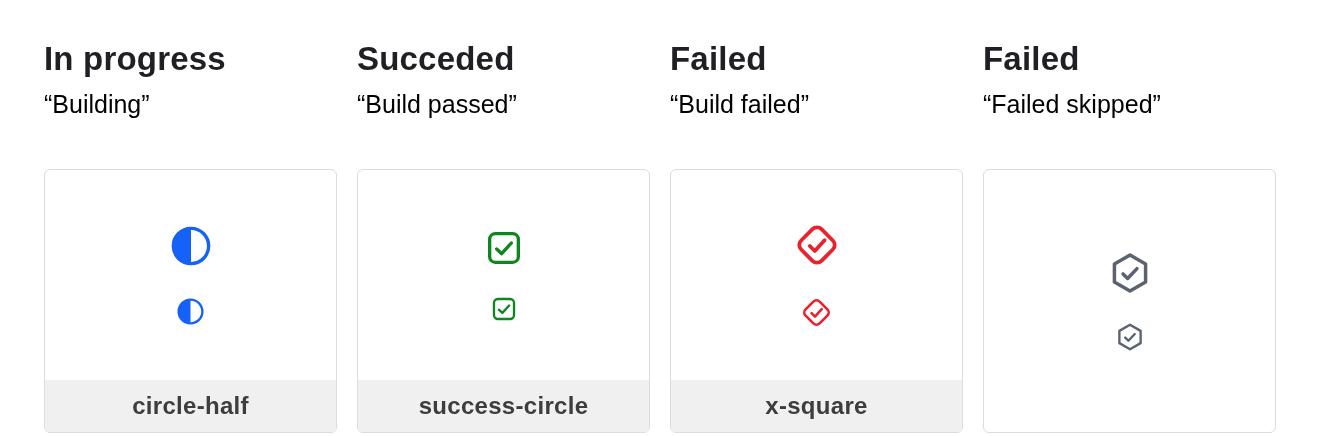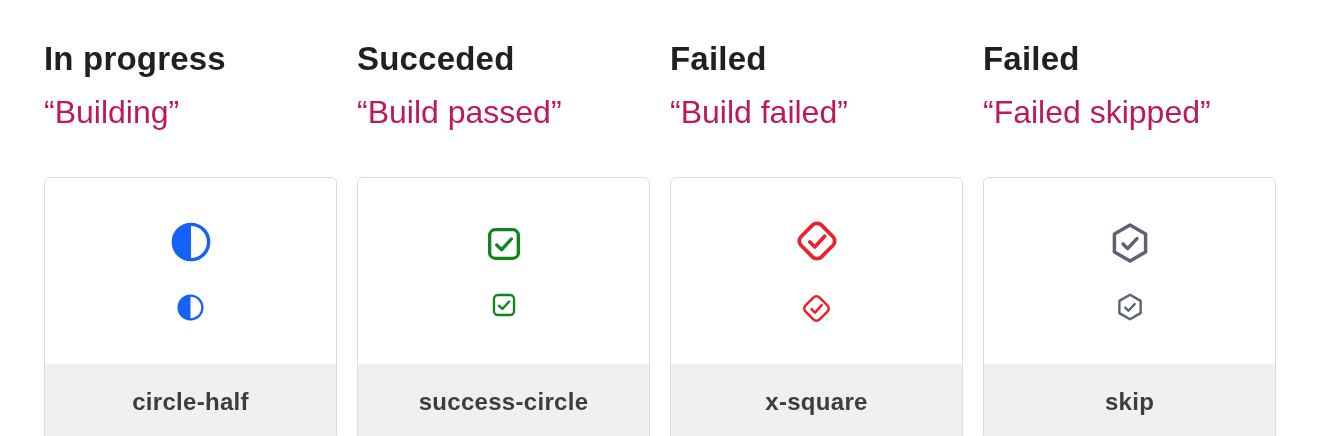--- a/index.html
+++ b/index.html
@@ -19,24 +19,24 @@
   }
   .column { width: 293px; flex: 0 0 293px; }
   .col-title {
     font-size: 33px;
     font-weight: 700;
     color: #201f24;
     line-height: 33px;
     letter-spacing: 0.2px;
   }
   .col-subtitle {
-    margin-top: 24px;
-    font-size: 32px;
+    margin-top: 16px;
+    font-size: 25px;
     font-weight: 500;
-    color: #be185d;
+    color: #000000;
     line-height: 26px;
   }
   .card {
     margin-top: 52px;
     height: 264px;
     background: #ffffff;
     border: 1px solid #dcdcdc;
     border-radius: 6px;
     display: flex;
     flex-direction: column;
@@ -44,21 +44,21 @@
   }
   .card-body {
     flex: 1;
     display: flex;
     flex-direction: column;
     align-items: center;
     justify-content: center;
     gap: 27px;
   }
   .card-footer {
-    height: 76px;
+    height: 52px;
     background: #f0f0f0;
     display: flex;
     align-items: center;
     justify-content: center;
   }
   .card-label {
     font-size: 24px;
     font-weight: 700;
     color: #3d3d3d;
     letter-spacing: 0.3px;
@@ -162,19 +162,16 @@
             <polyline points="8.2,12.5 10.7,15 15.8,9.6" fill="none" stroke="currentColor" stroke-width="1.9" stroke-linecap="round" stroke-linejoin="round"></polyline>
           </svg>
         </span>
         <span class="icon icon-small">
           <svg viewBox="0 0 24 24">
             <polygon points="12,2.2 20.5,7.1 20.5,16.9 12,21.8 3.5,16.9 3.5,7.1" fill="none" stroke="currentColor" stroke-width="1.9" stroke-linejoin="round"></polygon>
             <polyline points="8.2,12.5 10.7,15 15.8,9.6" fill="none" stroke="currentColor" stroke-width="1.9" stroke-linecap="round" stroke-linejoin="round"></polyline>
           </svg>
         </span>
       </div>
-      <div class="card-footer">
-        <span class="card-label">skip</span>
-      </div>
     </div>
   </div>
 
 </div>
 
 </body></html>

